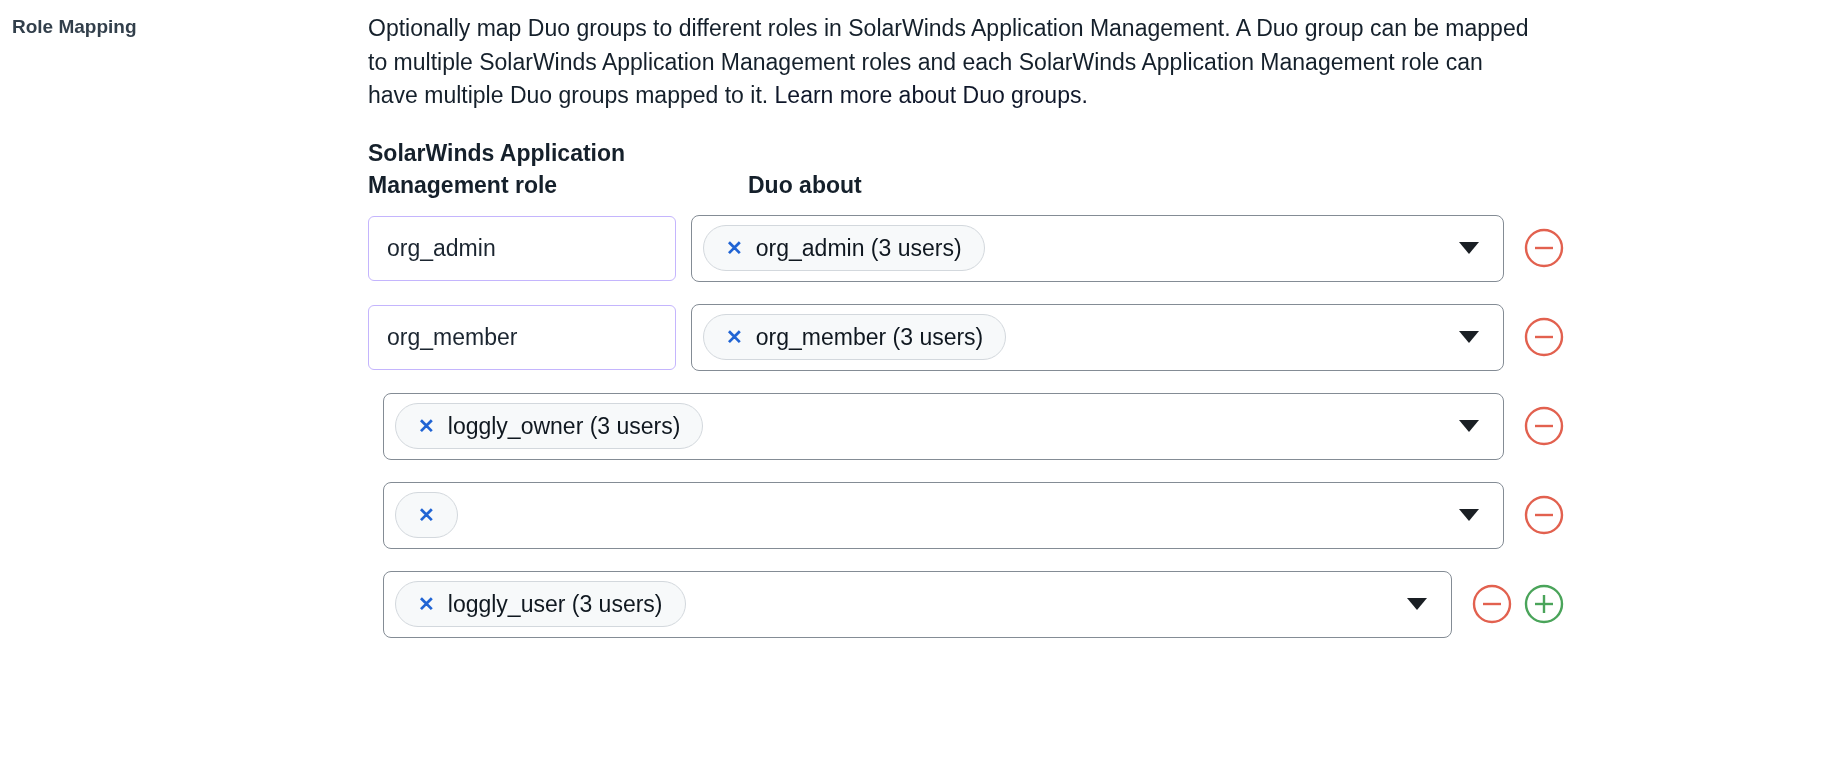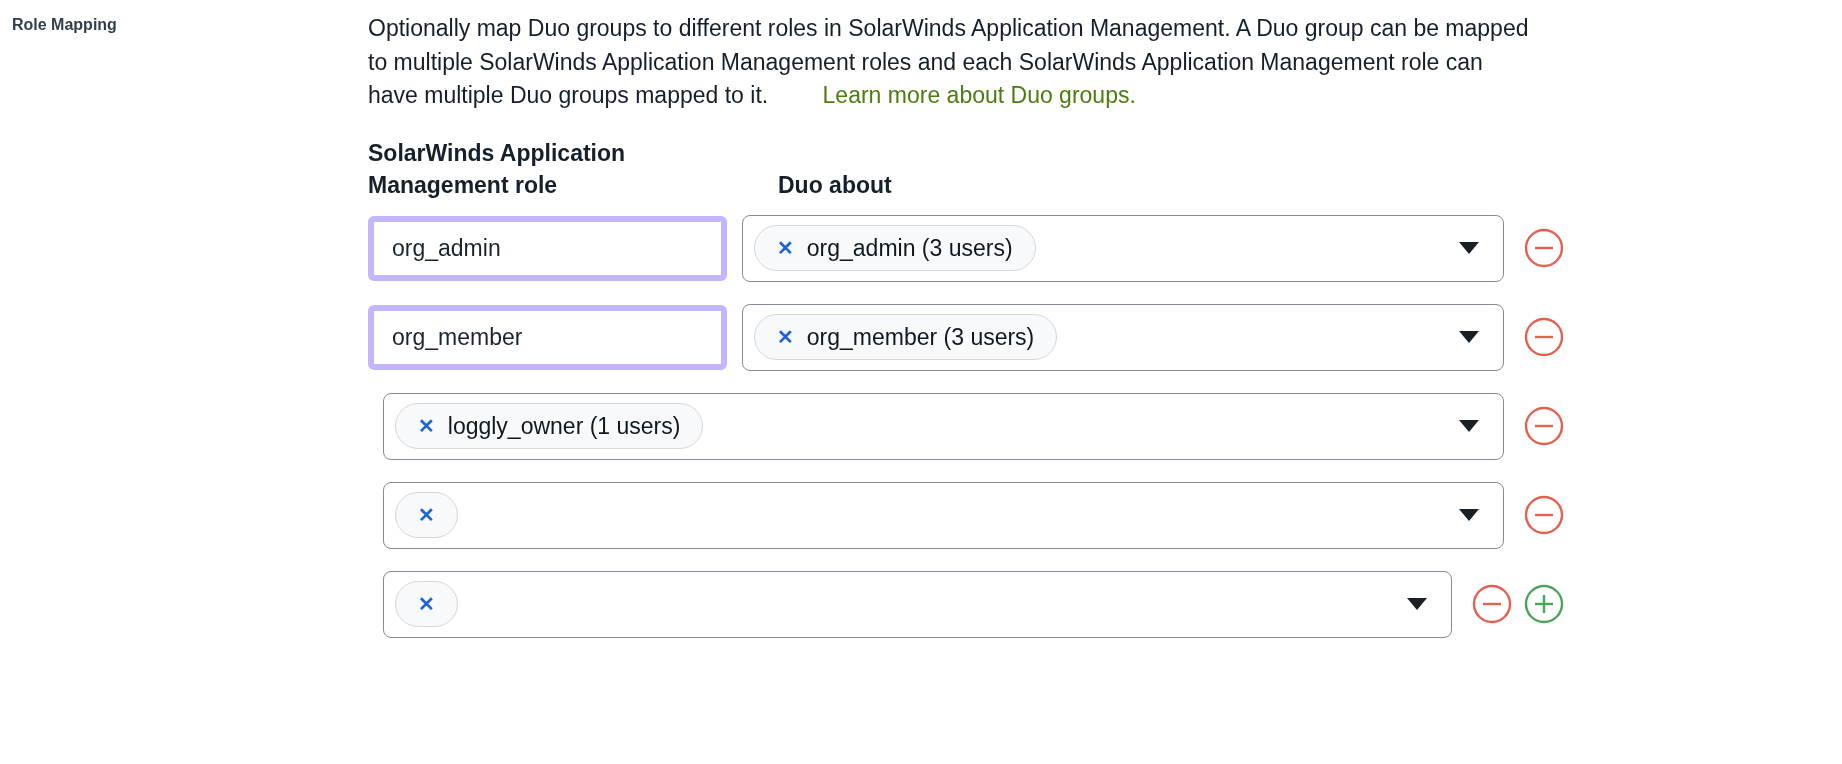--- a/index.html
+++ b/index.html
@@ -15,70 +15,68 @@
   }
   .wrap {
     position: relative;
     width: 100%;
     height: 100%;
   }
   .section-label {
     position: absolute;
     left: 12px;
     top: 16px;
-    font-size: 16px;
+    font-size: 19px;
     font-weight: 700;
     color: #323f4b;
   }
   .content {
     position: absolute;
     left: 368px;
     top: 12px;
     width: 1230px;
   }
   .description {
     font-size: 23px;
     line-height: 33.5px;
     color: #15202b;
     width: 1170px;
   }
   .description a {
-    color: #4d7c0f;
+    color: #0f172a;
     text-decoration: none;
     cursor: pointer;
-    margin-left: 48px;
   }
   .headers {
     display: flex;
     align-items: flex-end;
     margin-top: 24px;
     font-size: 23px;
     font-weight: 700;
     line-height: 32px;
     color: #15202b;
-    gap: 30px;
   }
   .header-role { width: 380px; }
   .header-role span { display: inline-block; width: 300px; }
   .rows {
     margin-top: 14px;
     display: flex;
     flex-direction: column;
     gap: 22px;
   }
   .row {
     display: flex;
     align-items: center;
     width: 1196px;
   }
   .role-input {
-    width: 359px;
+    width: 308px;
     height: 65px;
     flex: none;
-    border: 6px solid #c4b5fd;
+    border: 1px solid #c4b5fd;
     border-radius: 6px;
     padding: 0 18px;
     font-family: "Liberation Sans", sans-serif;
     font-size: 23px;
     color: #1b2530;
     outline: none;
     background: #fff;
   }
   .dropdown {
     flex: 1 1 auto;
@@ -189,51 +187,52 @@
             <circle cx="20" cy="20" r="18" fill="none" stroke="#e2614f" stroke-width="2.4"></circle>
             <line x1="11" y1="20" x2="29" y2="20" stroke="#e2614f" stroke-width="2.4"></line>
           </svg>
         </button>
       </div>
 
       <div class="row">
         <div class="dropdown">
           <span class="chip">
             <span class="x-icon">✕</span>
-            <span>loggly_owner (1 users)</span>
-          </span>
-          <span class="chevron"></span>
-        </div>
-        <button class="circle-btn">
-          <svg width="40" height="40" viewBox="0 0 40 40">
-            <circle cx="20" cy="20" r="18" fill="none" stroke="#e2614f" stroke-width="2.4"></circle>
-            <line x1="11" y1="20" x2="29" y2="20" stroke="#e2614f" stroke-width="2.4"></line>
-          </svg>
-        </button>
-      </div>
-
-      <div class="row">
-        <div class="dropdown">
-          <span class="chip">
-            <span class="x-icon">✕</span>
-          </span>
-          <span class="chevron"></span>
-        </div>
-        <button class="circle-btn">
-          <svg width="40" height="40" viewBox="0 0 40 40">
-            <circle cx="20" cy="20" r="18" fill="none" stroke="#e2614f" stroke-width="2.4"></circle>
-            <line x1="11" y1="20" x2="29" y2="20" stroke="#e2614f" stroke-width="2.4"></line>
-          </svg>
-        </button>
-      </div>
-
-      <div class="row">
-        <div class="dropdown">
-          <span class="chip">
-            <span class="x-icon">✕</span>
+            <span>loggly_owner (3 users)</span>
+          </span>
+          <span class="chevron"></span>
+        </div>
+        <button class="circle-btn">
+          <svg width="40" height="40" viewBox="0 0 40 40">
+            <circle cx="20" cy="20" r="18" fill="none" stroke="#e2614f" stroke-width="2.4"></circle>
+            <line x1="11" y1="20" x2="29" y2="20" stroke="#e2614f" stroke-width="2.4"></line>
+          </svg>
+        </button>
+      </div>
+
+      <div class="row">
+        <div class="dropdown">
+          <span class="chip">
+            <span class="x-icon">✕</span>
+          </span>
+          <span class="chevron"></span>
+        </div>
+        <button class="circle-btn">
+          <svg width="40" height="40" viewBox="0 0 40 40">
+            <circle cx="20" cy="20" r="18" fill="none" stroke="#e2614f" stroke-width="2.4"></circle>
+            <line x1="11" y1="20" x2="29" y2="20" stroke="#e2614f" stroke-width="2.4"></line>
+          </svg>
+        </button>
+      </div>
+
+      <div class="row">
+        <div class="dropdown">
+          <span class="chip">
+            <span class="x-icon">✕</span>
+            <span>loggly_user (3 users)</span>
           </span>
           <span class="chevron"></span>
         </div>
         <button class="circle-btn">
           <svg width="40" height="40" viewBox="0 0 40 40">
             <circle cx="20" cy="20" r="18" fill="none" stroke="#e2614f" stroke-width="2.4"></circle>
             <line x1="11" y1="20" x2="29" y2="20" stroke="#e2614f" stroke-width="2.4"></line>
           </svg>
         </button>
         <button class="circle-btn add">

